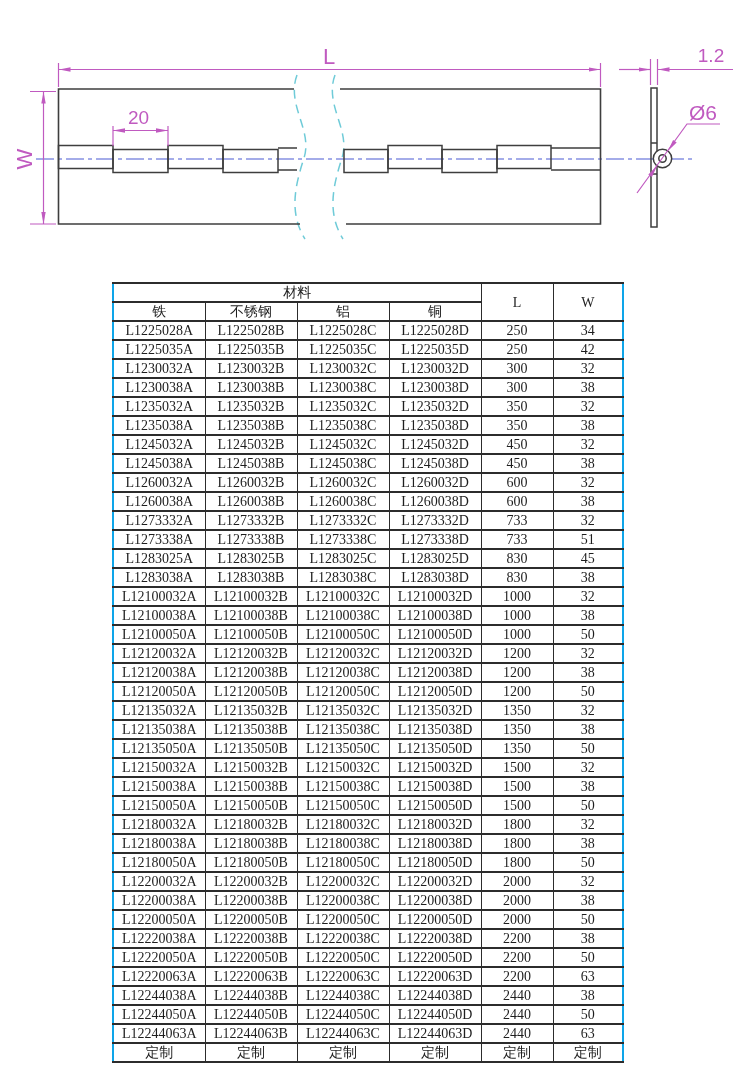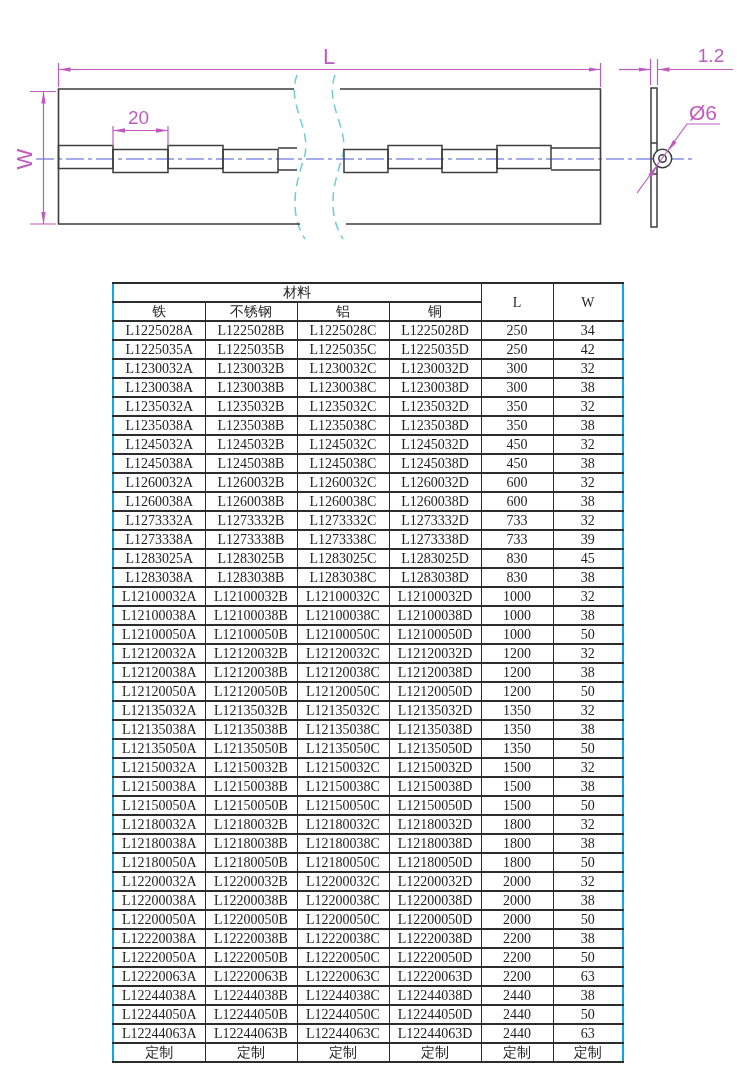--- a/index.html
+++ b/index.html
@@ -208,21 +208,21 @@
           <td>L1273332D</td>
           <td>733</td>
           <td>32</td>
         </tr>
         <tr>
           <td>L1273338A</td>
           <td>L1273338B</td>
           <td>L1273338C</td>
           <td>L1273338D</td>
           <td>733</td>
-          <td>39</td>
+          <td>51</td>
         </tr>
         <tr>
           <td>L1283025A</td>
           <td>L1283025B</td>
           <td>L1283025C</td>
           <td>L1283025D</td>
           <td>830</td>
           <td>45</td>
         </tr>
         <tr>

